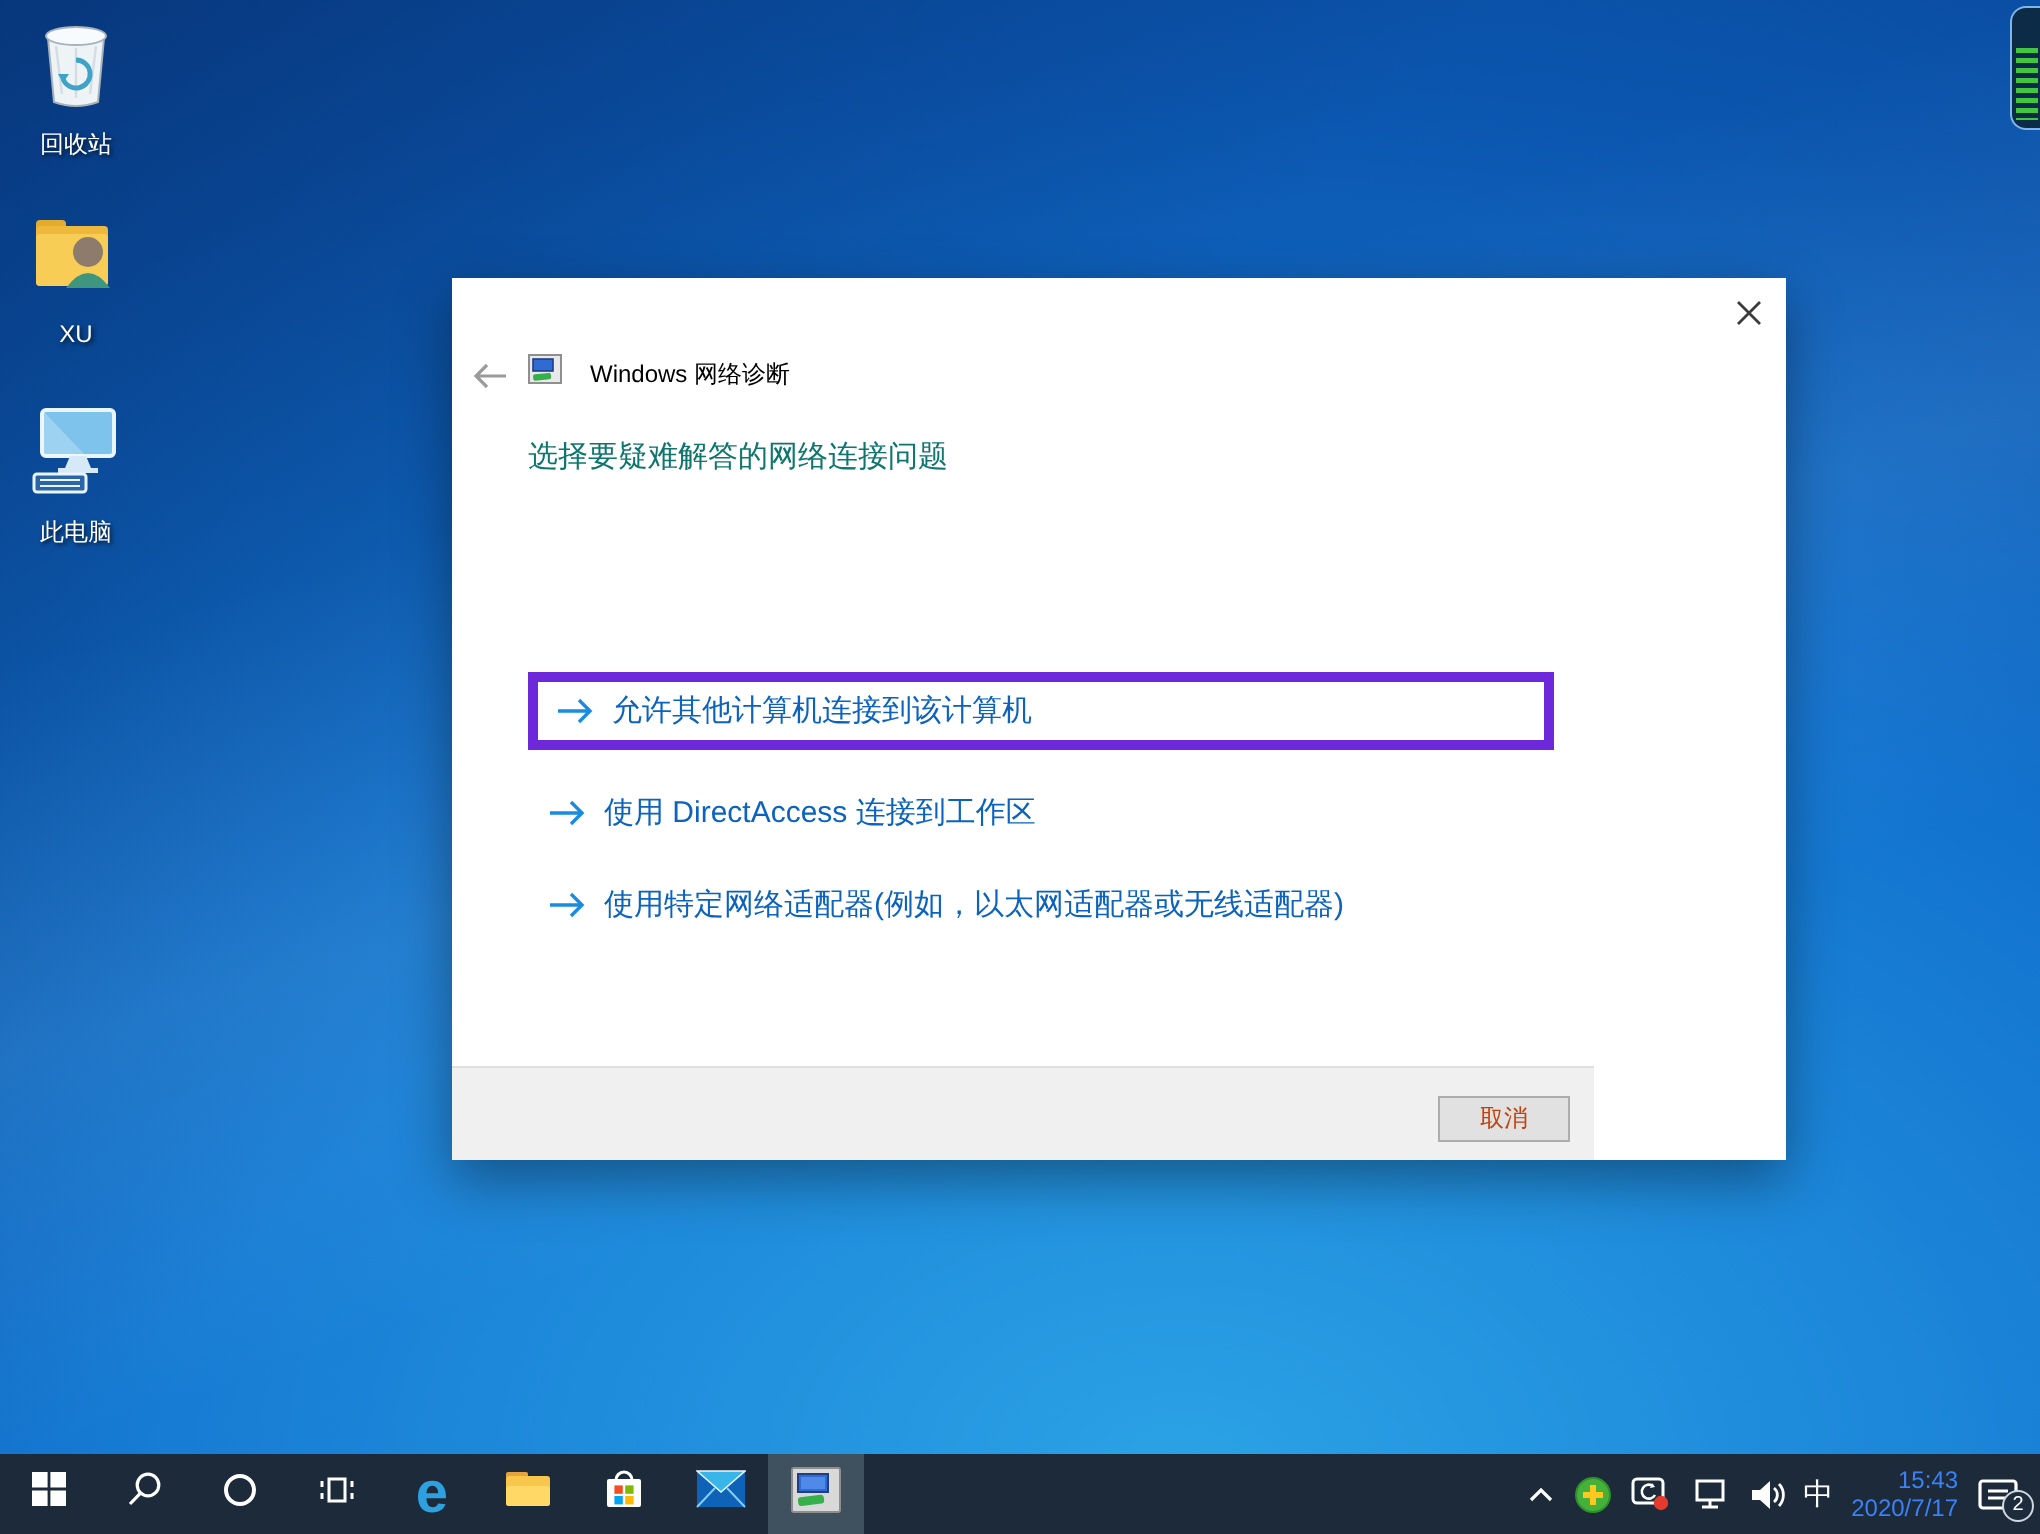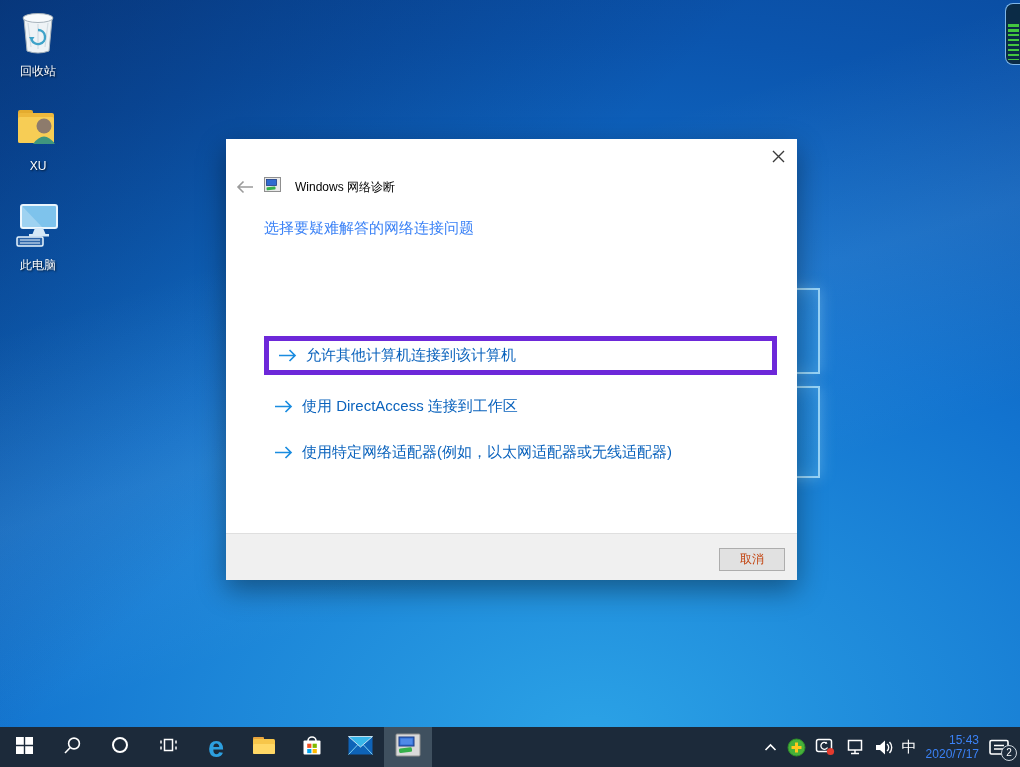--- a/index.html
+++ b/index.html
@@ -26,28 +26,28 @@
   .desk-icon .lbl { margin-top:3px; color:#fff; font-size:12px; text-shadow:1px 1px 2px rgba(0,0,0,.75); text-align:center; }
   #icon-recycle { top:8px; } #icon-xu { top:104px; } #icon-pc { top:202px; }
 
   
   .net-widget { position:absolute; right:0; top:3px; width:15px; height:62px;
     background:#0b2b46; border:1px solid #7fb6e8; border-right:none; border-radius:8px 0 0 8px; }
   .net-widget .stripes { position:absolute; left:2px; right:1px; top:20px; bottom:4px;
     background:repeating-linear-gradient(to bottom,#43c63f 0 2.5px, rgba(0,0,0,0) 2.5px 5px); }
 
   
-  .dialog { position:absolute; left:226px; top:139px; width:571px; height:441px;
+  .dialog { position:absolute; left:226px; top:139px; width:667px; height:441px;
     background:#fff; box-shadow:0 10px 26px rgba(0,0,0,.38); }
   .dlg-close { position:absolute; top:4px; right:4px; width:30px; height:26px;
     display:flex; align-items:center; justify-content:center; cursor:pointer; background:transparent; border:none; }
   .dlg-header { position:absolute; left:8px; top:38px; display:flex; align-items:center; gap:8px; }
   .back-arrow { width:22px; height:18px; display:flex; align-items:center; justify-content:center; }
   .dlg-title { font-size:12px; color:#000; margin-left:6px; }
-  .dlg-heading { position:absolute; left:38px; top:80px; font-size:15px; color:#3b82f6; }
+  .dlg-heading { position:absolute; left:38px; top:80px; font-size:15px; color:#0f766e; }
 
   .opt { position:absolute; left:38px; width:513px; display:flex; align-items:center; cursor:pointer; }
   .opt .arrow { flex:0 0 auto; margin-right:9px; display:flex; }
   .opt .opt-label { font-size:15px; color:#0b63bd; }
   .opt-0 { top:197px; height:39px; border:5px solid #6d28d9; padding-left:9px; }
   .opt-1 { top:253px; height:28px; padding-left:10px; }
   .opt-2 { top:299px; height:28px; padding-left:10px; }
 
   .dlg-footer { position:absolute; left:0; top:394px; width:571px; height:47px;
     background:#f0f0f0; border-top:1px solid #dfdfdf; }

